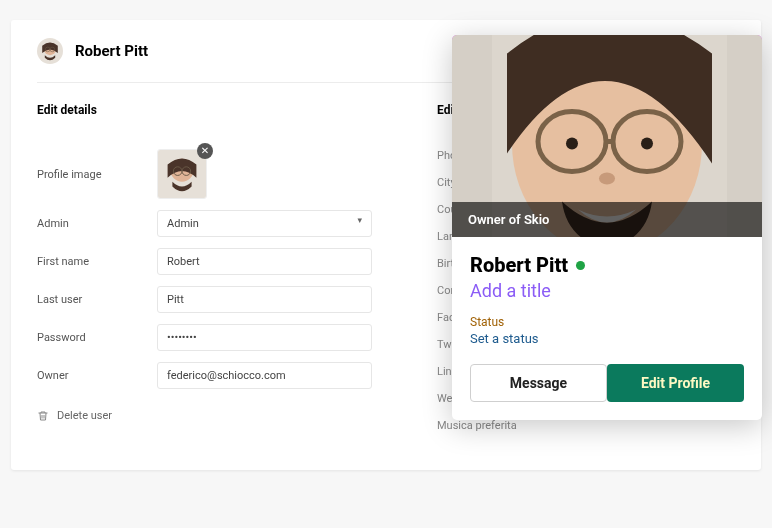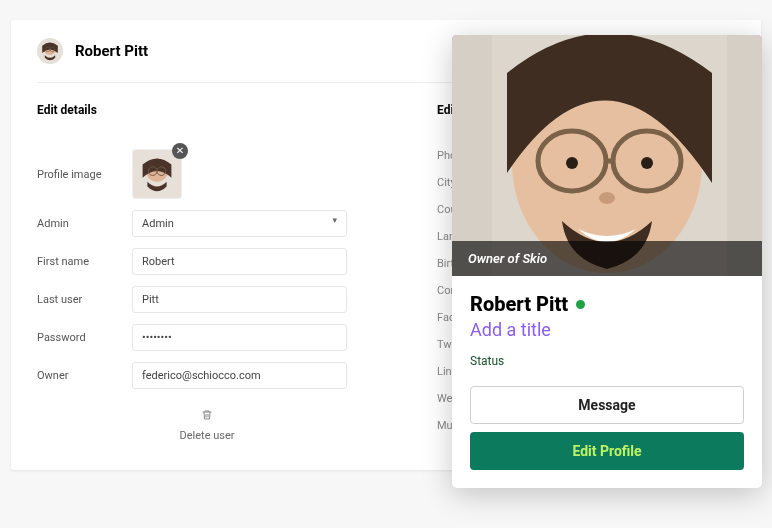--- a/index.html
+++ b/index.html
@@ -51,21 +51,21 @@
     .right-col { flex: 1; }
 
     .section-title {
       font-size: 12px;
       font-weight: 700;
       margin-bottom: 32px;
     }
 
     .form-row { display: flex; align-items: center; margin-bottom: 11px; }
     .form-row .lbl {
-      width: 95px;
+      width: 120px;
       font-size: 11px;
       color: #555;
     }
 
     .profile-thumb-wrap { position: relative; width: 50px; height: 50px; }
     .profile-thumb {
       width: 50px; height: 50px; border-radius: 3px;
       overflow: hidden; border: 1px solid #eee;
     }
     .remove-badge {
@@ -98,74 +98,72 @@
       color: #888;
       margin-bottom: 14px;
     }
 
     .delete-row {
       display: flex; align-items: center; gap: 8px;
       margin-top: 20px;
       font-size: 11px;
       color: #666;
       cursor: pointer;
-      flex-direction: column;
     }
     .delete-row svg { width: 12px; height: 12px; stroke: #888; }
 
     
     .profile-card {
       position: absolute;
       top: 35px;
       right: 10px;
       width: 310px;
       background: #fff;
       border-radius: 5px;
       box-shadow: 0 6px 30px rgba(0,0,0,0.22);
       overflow: hidden;
     }
     .profile-photo {
-      width: 100%; height: 241px; position: relative;
+      width: 100%; height: 202px; position: relative;
       background: #d946ef;
       overflow: hidden;
-      font-style: italic;
     }
     .profile-banner {
       position: absolute; bottom: 0; left: 0; right: 0;
       background: rgba(0,0,0,0.62);
       color: #fff;
       font-size: 13px;
       font-weight: 600;
       padding: 10px 16px;
     }
     .card-body { padding: 16px 18px 18px; }
     .card-name {
       font-size: 20px; font-weight: 800;
       display: flex; align-items: center; gap: 8px;
     }
     .online-dot { width: 9px; height: 9px; border-radius: 50%; background: #1fa345; display:inline-block; }
     .add-title-link { font-size: 18px; color: #8b5cf6; margin-top: 3px; cursor: pointer; }
 
     .status-block { margin-top: 14px; }
-    .status-block .status-label { font-size: 12px; color: #14532d; }
+    .status-block .status-label { font-size: 12px; color: #a16207; }
     .status-block .set-status { font-size: 13px; color: #1e5b8e; margin-top: 2px; cursor: pointer; }
 
-    .card-actions { display: flex; gap: 8px; margin-top: 18px; flex-direction: column; }
+    .card-actions { display: flex; gap: 0; margin-top: 18px; }
     .btn {
       flex: 1;
       padding: 10px 0;
       border-radius: 4px;
       font-size: 14px;
       font-weight: 700;
       text-align: center;
       cursor: pointer;
       border: 1px solid transparent;
     }
     .btn-outline { background: #fff; border-color: #cfcfcf; color: #222; }
-    .btn-primary { background: #0b7a5d; color: #bef264; text-align: center; }
+    .btn-primary { background: #0b7a5d; color: #fef9c3; text-align: center; }
 
     
     .face-svg { width: 100%; height: 100%; display:block; }
   </style>
 </head>
 <body>
 
 <div class="edit-panel">
   <div class="panel-header">
     <div class="avatar-small">
@@ -279,20 +277,21 @@
 
   <div class="card-body">
     <div class="card-name">
       <span>Robert Pitt</span>
       <span class="online-dot"></span>
     </div>
     <div class="add-title-link">Add a title</div>
 
     <div class="status-block">
       <div class="status-label">Status</div>
+      <div class="set-status">Set a status</div>
     </div>
 
     <div class="card-actions">
       <div class="btn btn-outline">Message</div>
       <div class="btn btn-primary">Edit Profile</div>
     </div>
   </div>
 </div>
 
 </body></html>

